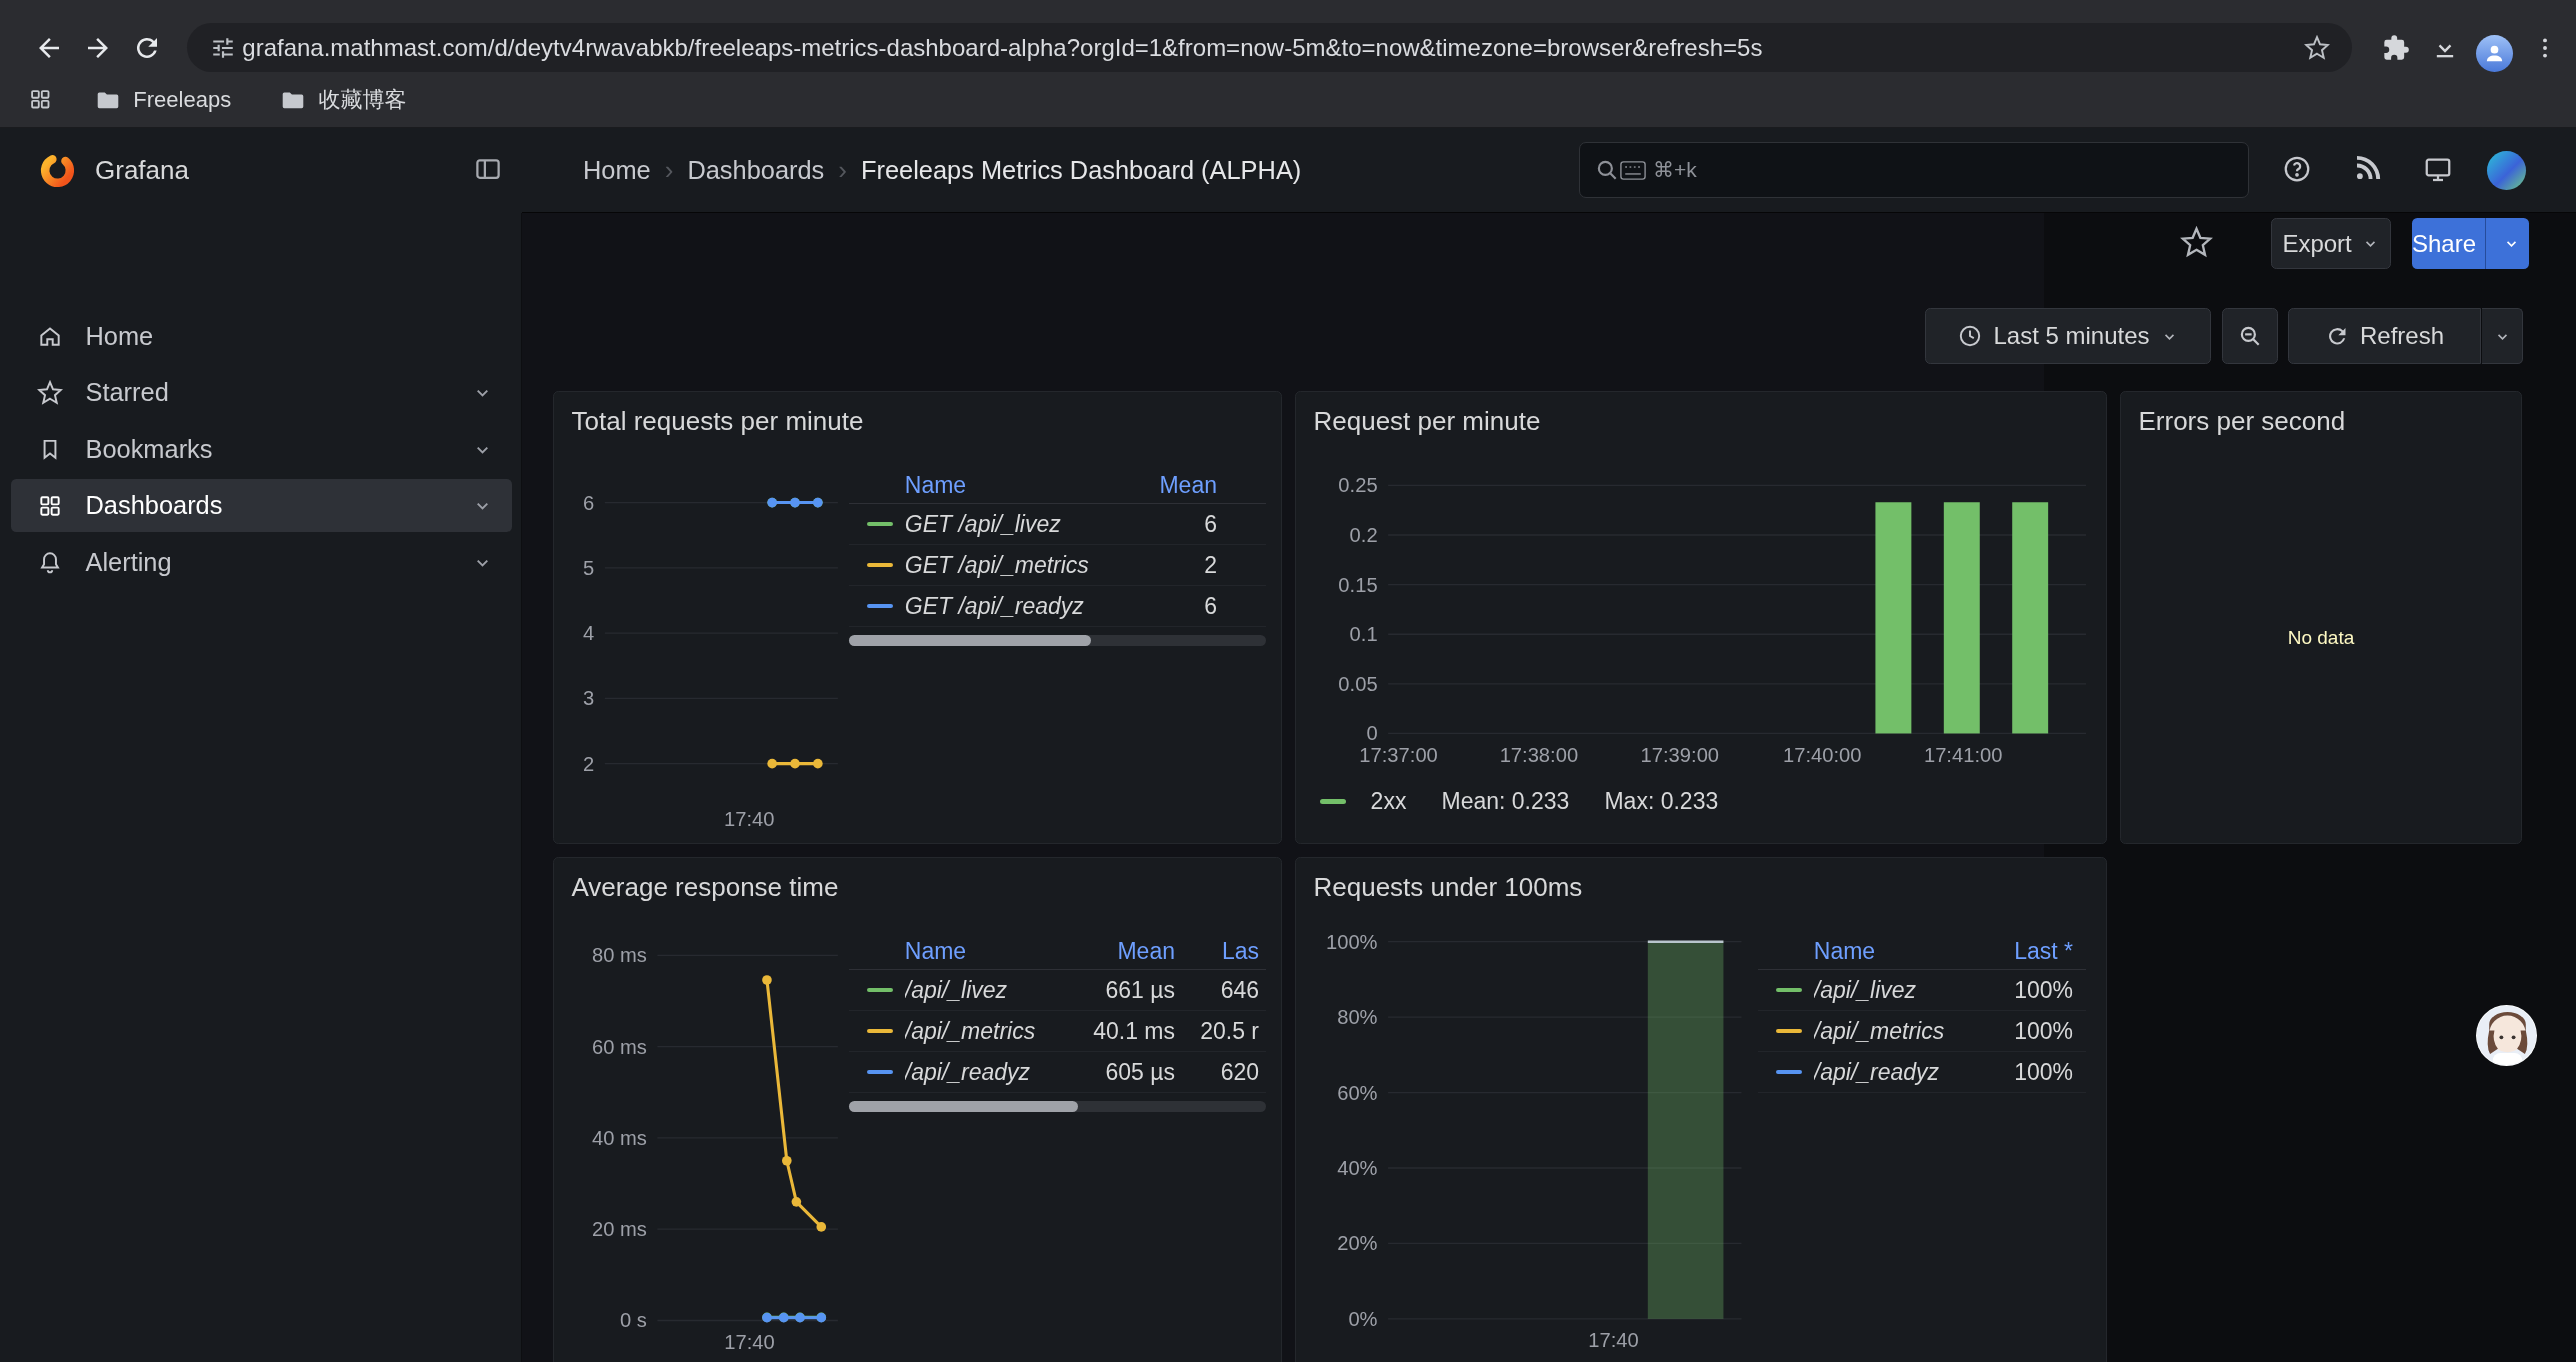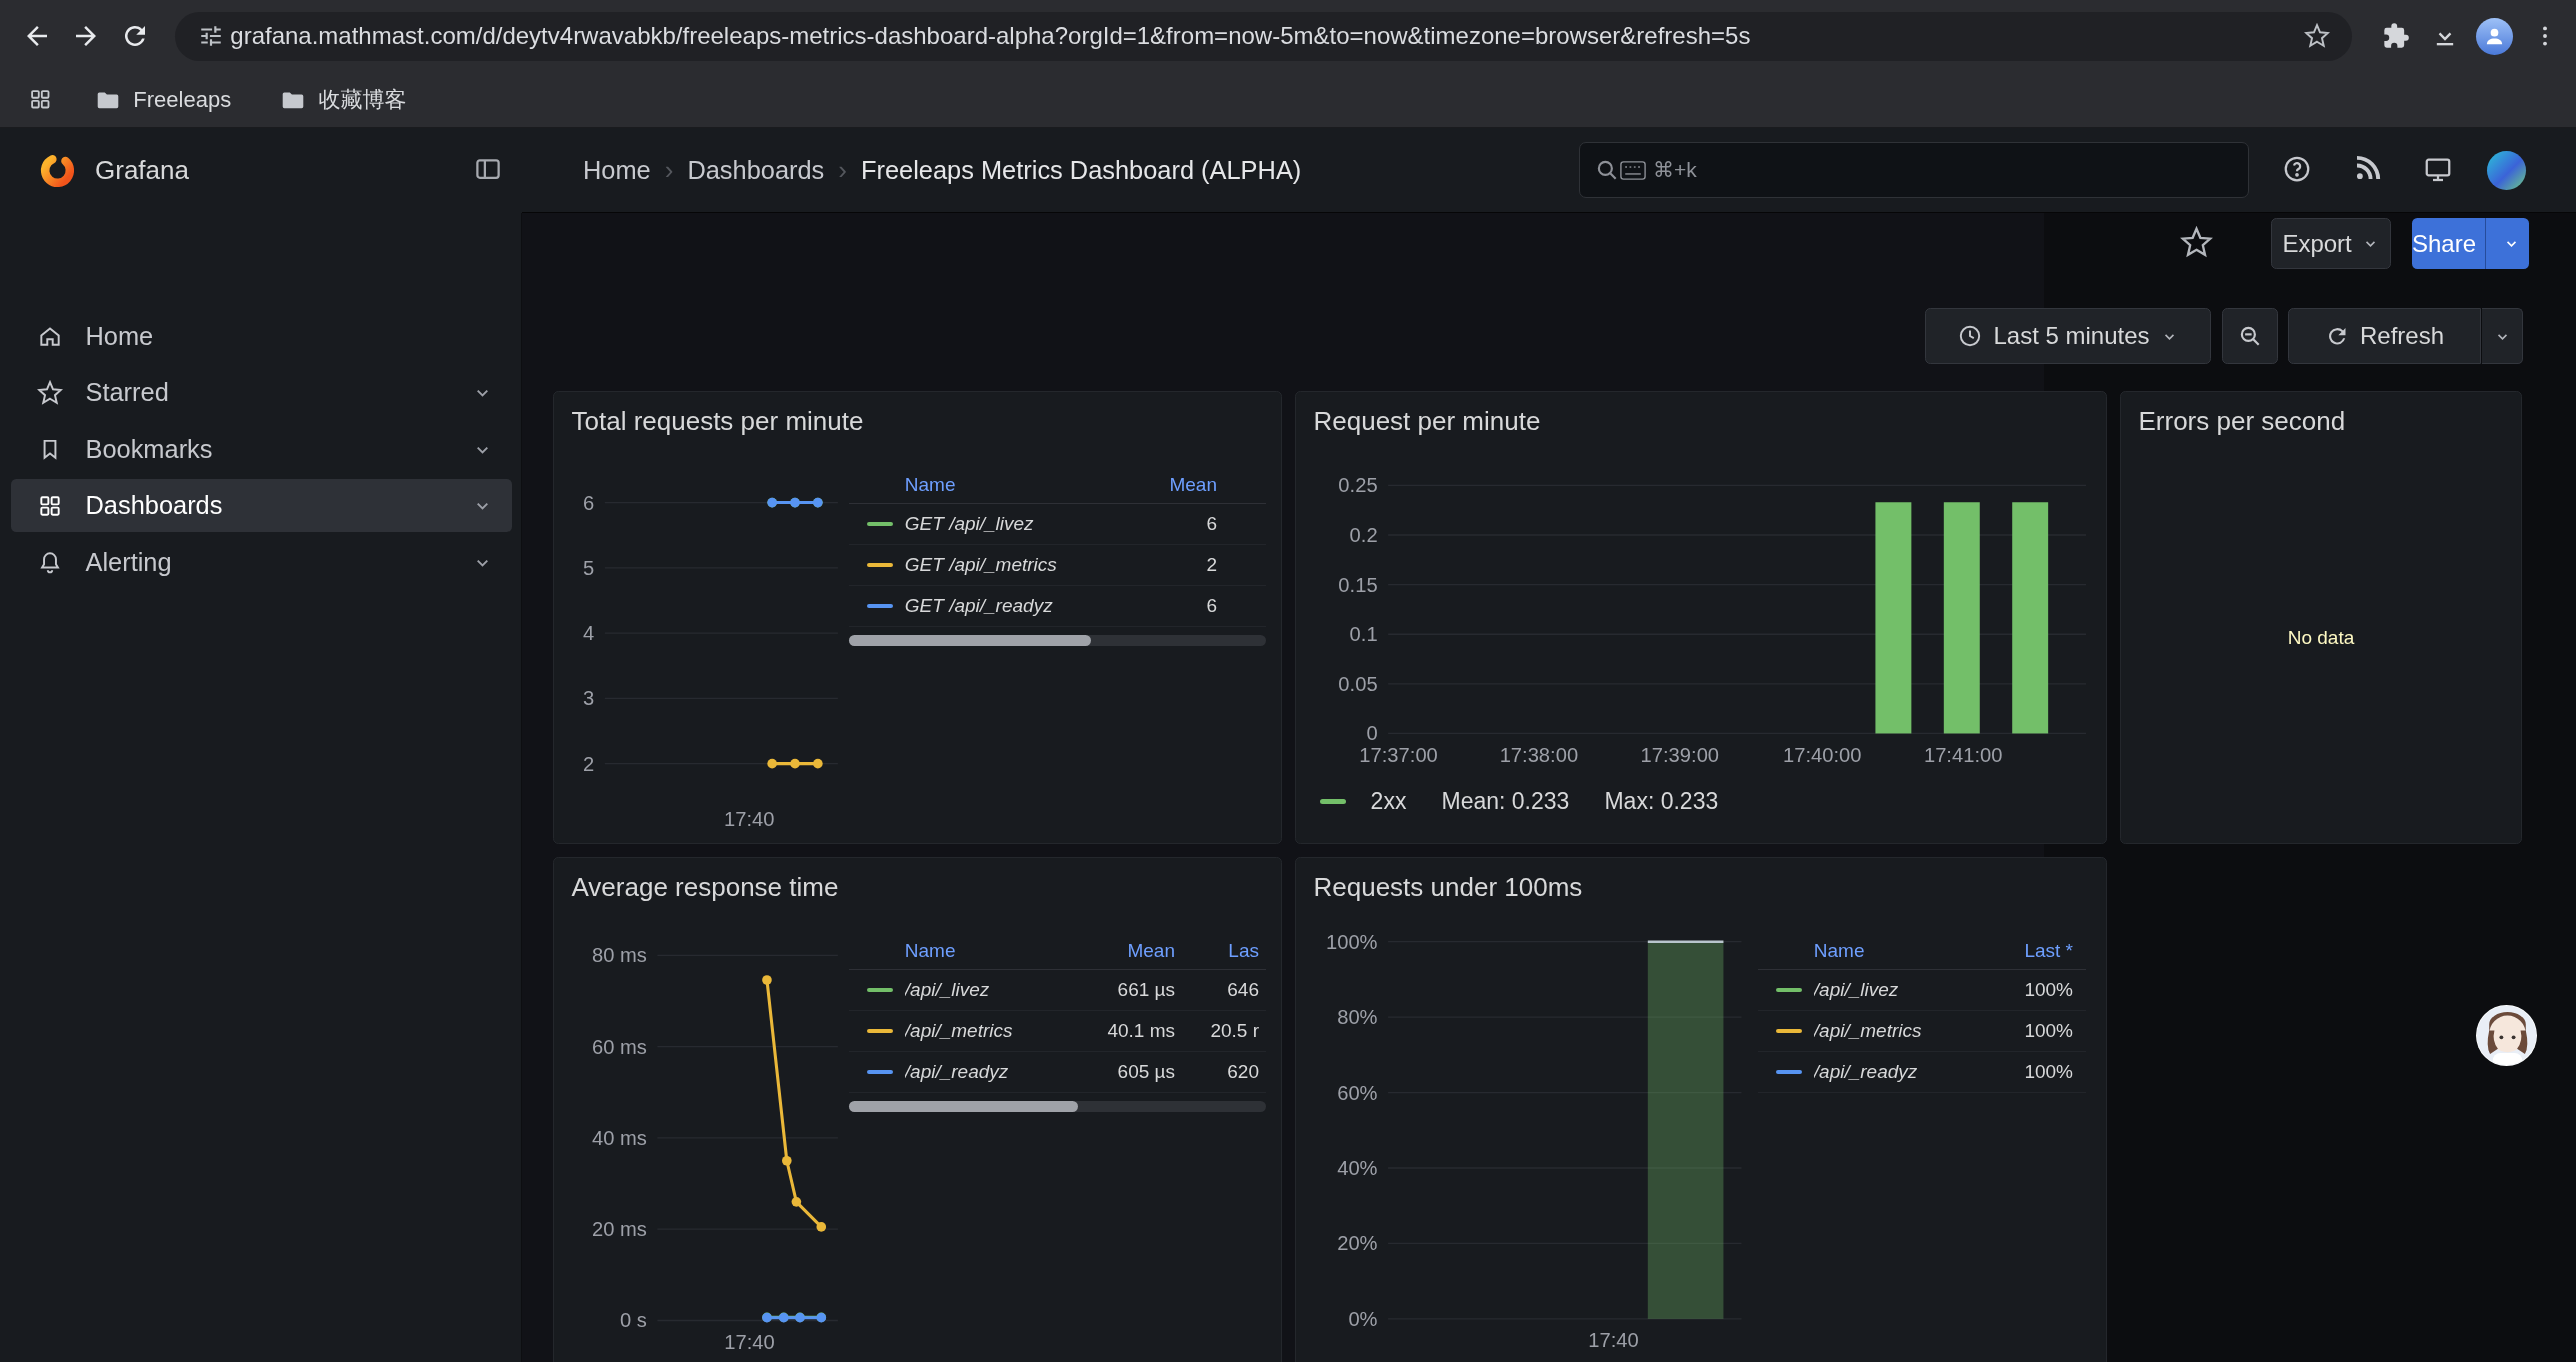--- a/index.html
+++ b/index.html
@@ -3,21 +3,21 @@
 <meta charset="utf-8">
 <style>
   *{box-sizing:border-box;margin:0;padding:0}
   html,body{background:#0c0d10;}
   body{position:relative;width:2576px;height:1363px;overflow:hidden;
        font-family:"Liberation Sans","DejaVu Sans",sans-serif;color:#d8d9da;}
   svg{display:block}
 
   
   #browser-toolbar{position:absolute;left:0;top:0;width:2576px;height:72px;background:#2b2c30;
-    display:flex;align-items:center;}
+    display:flex;align-items:flex-end;padding-left:12px;}
   .tbtn{width:49px;height:49px;border-radius:50%;display:flex;align-items:center;justify-content:center;
     color:#d5d7db;flex:none;}
   #omnibox{height:49px;flex:1;margin:0 19px 0 16px;background:#202125;border-radius:24.6px;
     display:flex;align-items:center;padding:0 16px;min-width:0;}
   #url-text{flex:1;font-size:24px;color:#dadce0;white-space:nowrap;overflow:hidden;}
   .obicon{width:39px;height:39px;display:flex;align-items:center;justify-content:center;color:#bdc1c6;flex:none;}
   .avatar-chip{width:37px;height:37px;border-radius:50%;background:linear-gradient(180deg,#9ec1f7,#4a79d9);
     display:flex;align-items:center;justify-content:center;flex:none;margin:0 7px;}
   #bookmarks-bar{position:absolute;left:0;top:72px;width:2576px;height:56px;background:#2b2c30;
     border-bottom:0.9px solid #1a1b1e;display:flex;align-items:center;padding-left:21px;}
@@ -74,21 +74,21 @@
   .ptitle{position:absolute;left:17.5px;top:14px;font-size:26px;font-weight:500;color:#d8d9da;white-space:nowrap;}
   #panel1{left:553px;top:263px;width:729px;height:453px;}
   #panel2{left:1295px;top:263px;width:812px;height:453px;}
   #panel3{left:2120px;top:263px;width:402px;height:453px;}
   #panel4{left:553px;top:729px;width:729px;height:614px;}
   #panel5{left:1295px;top:729px;width:812px;height:614px;}
   .chart-svg{position:absolute;left:0;top:53px;}
   .axis{fill:#9da0a8;font-size:23px;font-family:"Liberation Sans","DejaVu Sans",sans-serif;}
   #no-data{position:absolute;left:0;top:235px;width:100%;text-align:center;font-size:19px;color:#fef9c3;}
 
-  .ptable{position:absolute;top:75px;font-size:19px;color:#d8d9da;}
+  .ptable{position:absolute;top:75px;font-size:23px;color:#d8d9da;}
   #p1-table,#p4-table{left:295px;width:417px;}
   #p5-table{left:462px;width:328px;}
   .trow{display:flex;align-items:center;height:41px;padding-left:17.5px;
     border-bottom:0.9px solid rgba(204,204,220,0.06);}
   .thead{height:37px;color:#6e9fff;font-weight:500;border-bottom:0.9px solid rgba(204,204,220,0.12);}
   .sw{width:26px;height:4.4px;border-radius:2.6px;margin-right:12.3px;flex:none;}
   .sw.invis{background:transparent;}
   .tname{flex:1;white-space:nowrap;overflow:hidden;}
   .tname.italic{font-style:italic;}
   .tval{text-align:right;white-space:nowrap;overflow:hidden;flex:none;}

